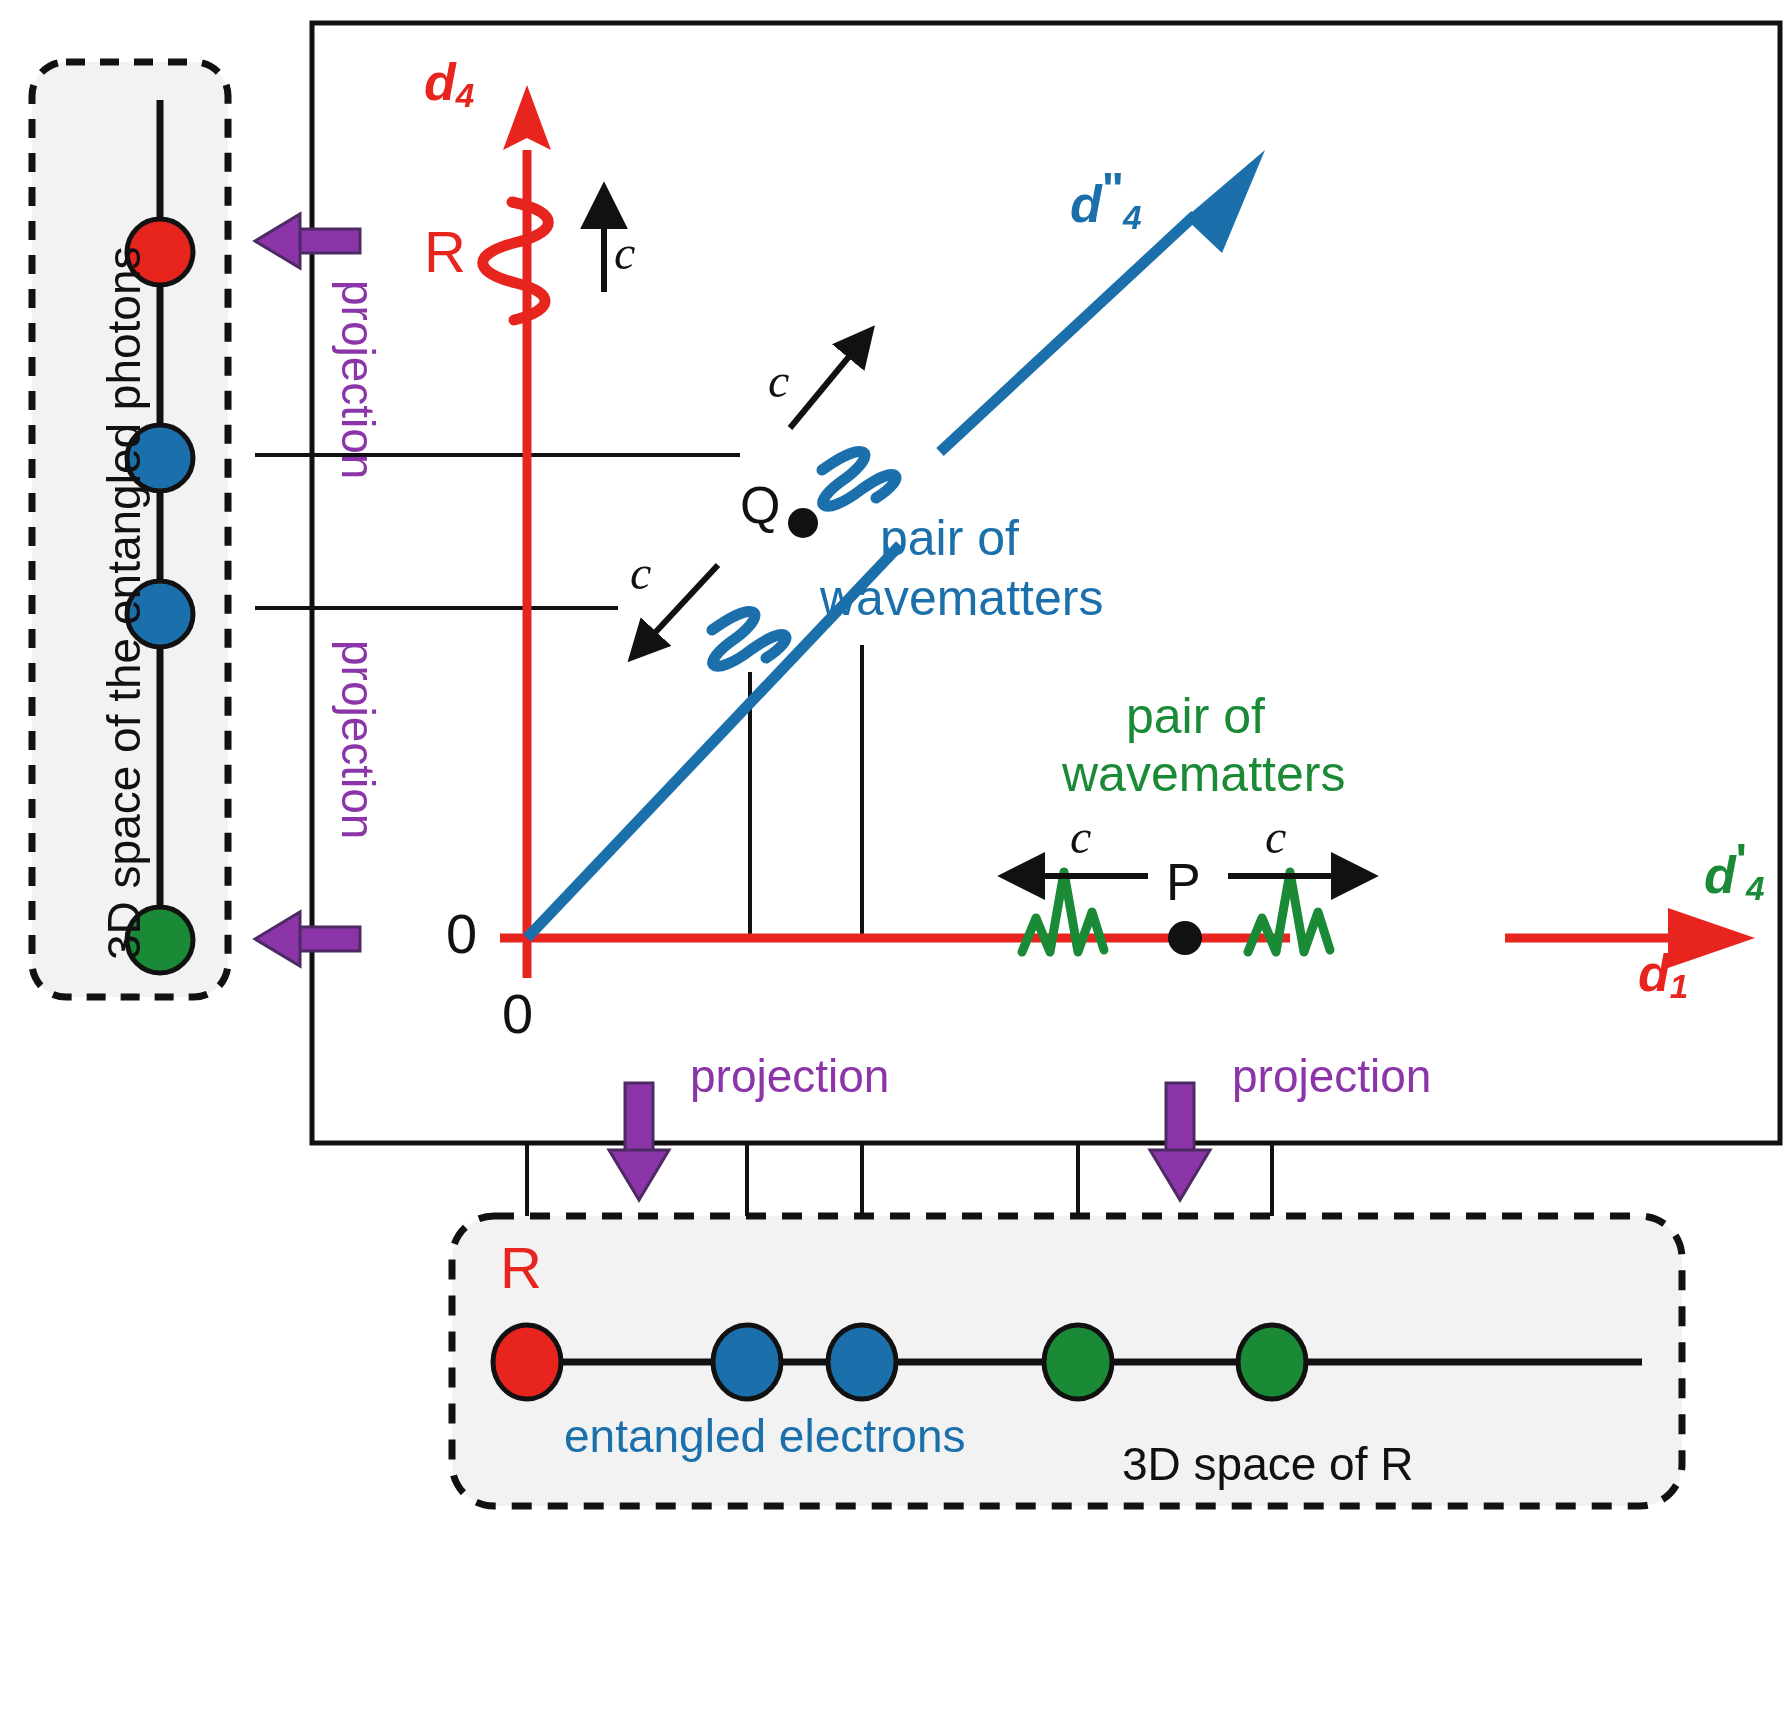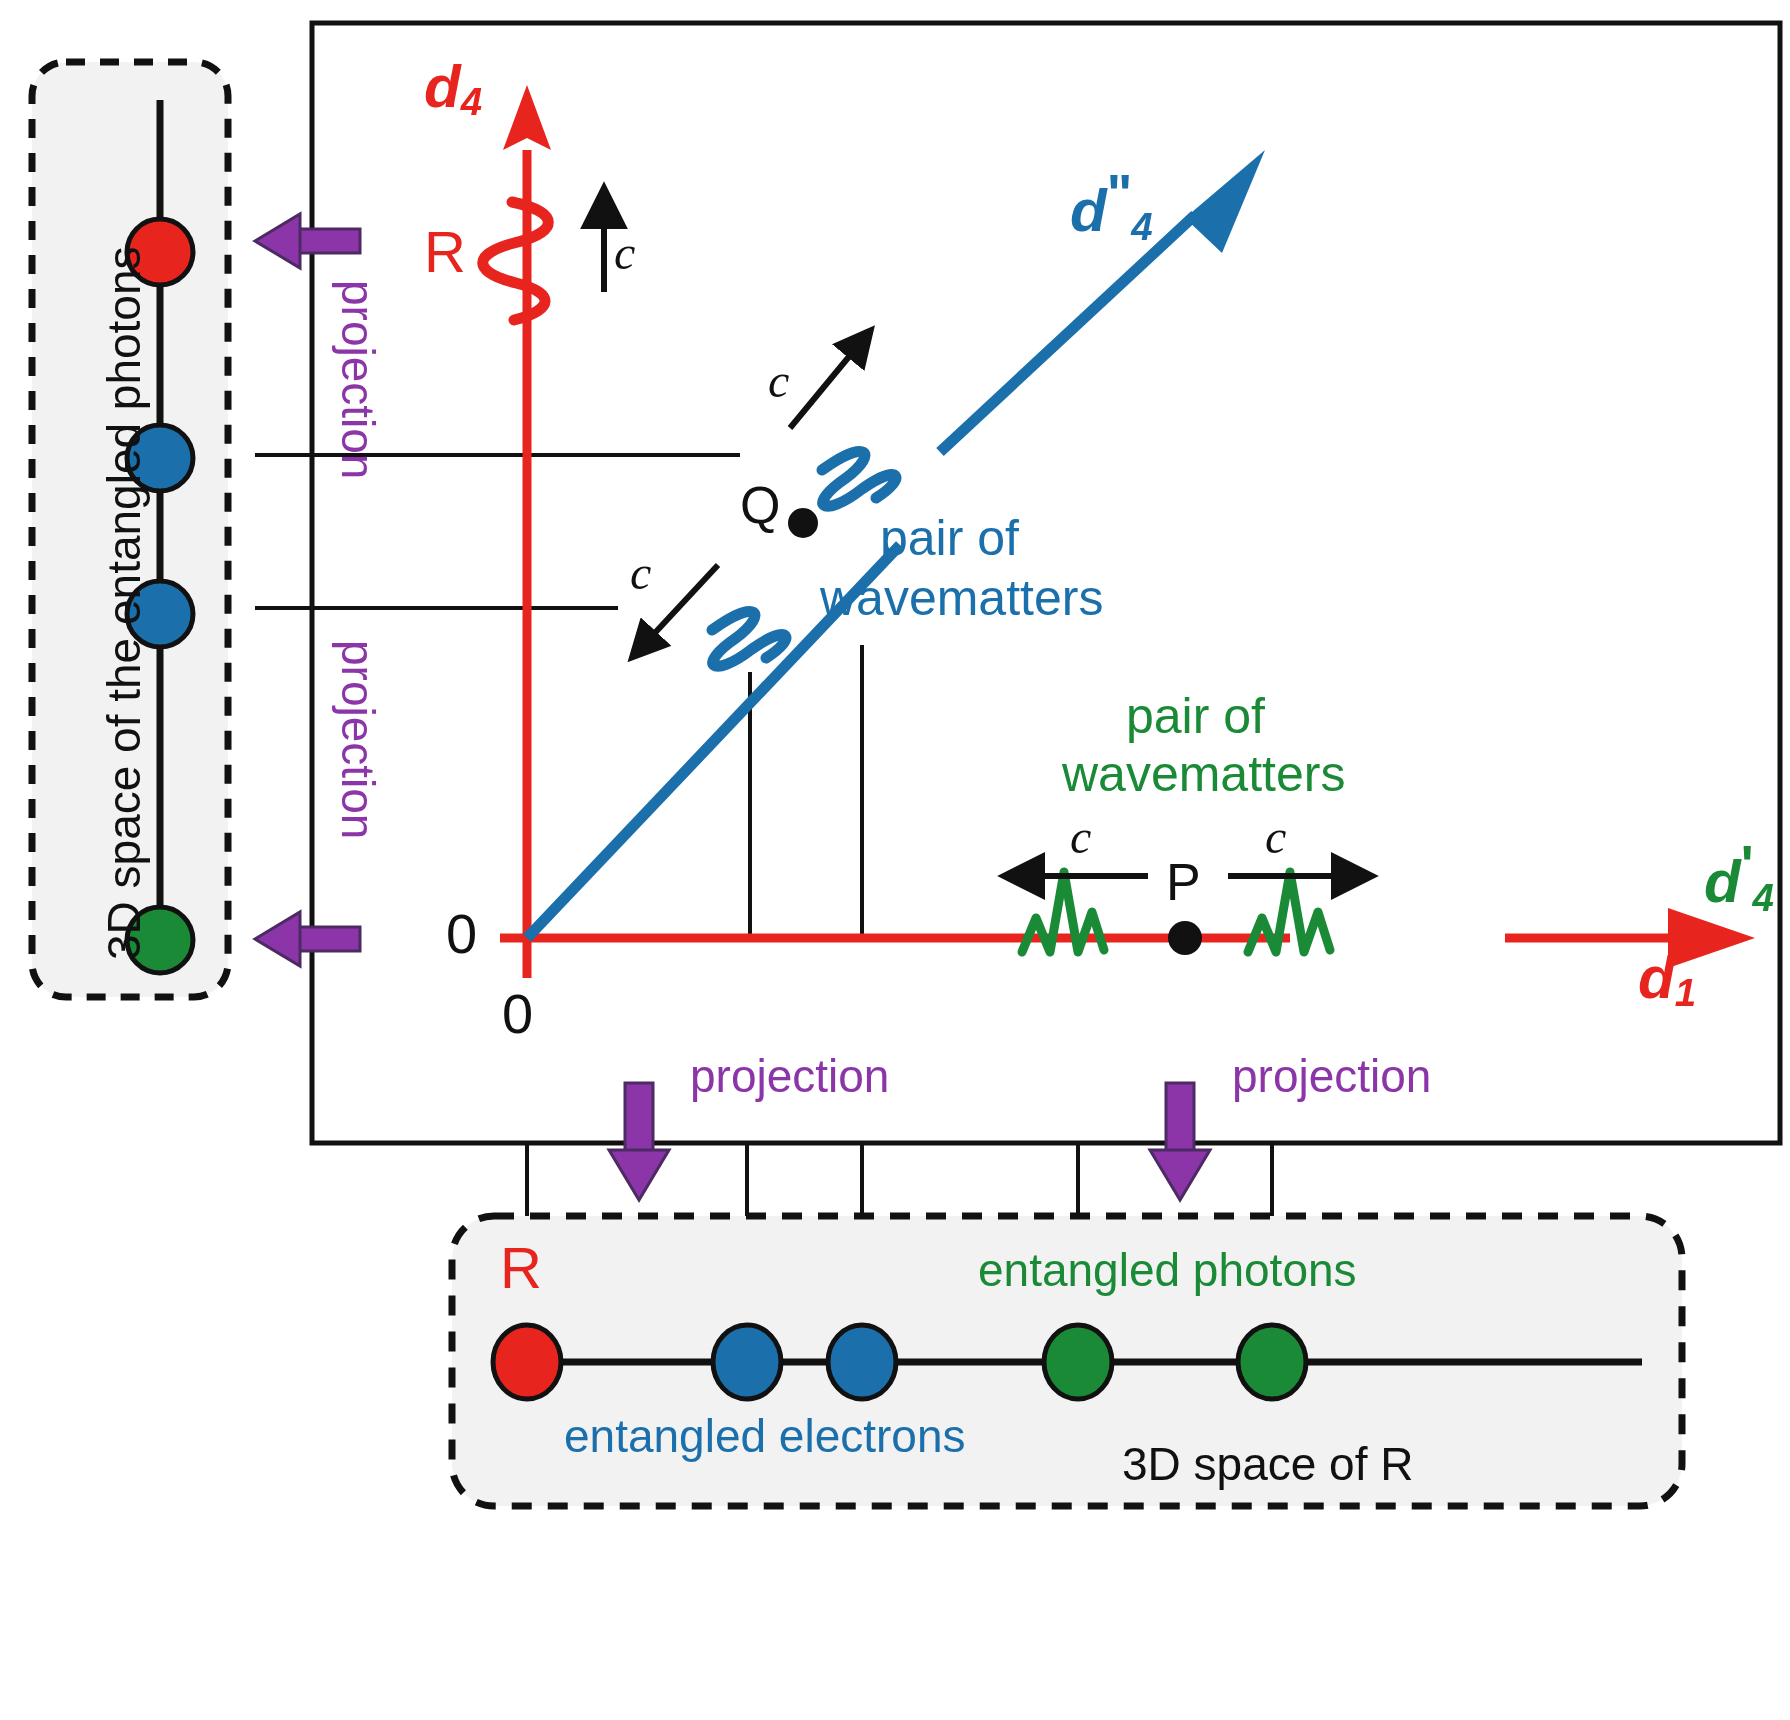--- a/index.html
+++ b/index.html
@@ -34,21 +34,21 @@
     user-select: none;
   }
   .es-title {
     font-size: 54px;
     color: #111111;
     letter-spacing: 0.5px;
   }
   .axis-lbl {
     font-style: italic;
     font-weight: bold;
-    font-size: 60px;
+    font-size: 52px;
   }
   .axis-lbl sub {
     font-size: 0.64em;
     font-style: italic;
     font-weight: bold;
     vertical-align: -0.22em;
   }
   .axis-lbl sup {
     font-size: 0.9em;
     font-style: normal;
@@ -246,17 +246,16 @@
 
   <div class="lbl proj-lbl proj-vert" style="left:382px; top:280px; transform: rotate(90deg);">projection</div>
   <div class="lbl proj-lbl proj-vert" style="left:382px; top:640px; transform: rotate(90deg);">projection</div>
 
   <div class="lbl proj-lbl" style="left:690px; top:1052px;">projection</div>
   <div class="lbl proj-lbl" style="left:1232px; top:1052px;">projection</div>
 
   <div class="lbl side-panel-title" style="left:100px; top:960px; transform: rotate(-90deg);">3D space of the entangled photons</div>
 
   <div class="lbl R-lbl red-txt" style="left:500px; top:1238px;">R</div>
-  <div class="lbl panel-lbl green-txt" style="left:978px; top:1246px;">entangled photons</div>
   <div class="lbl panel-lbl blue-txt" style="left:564px; top:1412px;">entangled electrons</div>
   <div class="lbl panel-lbl black-txt" style="left:1122px; top:1412px;margin-top:28px;">3D space of R</div>
 
 </div>
 
 </body></html>

